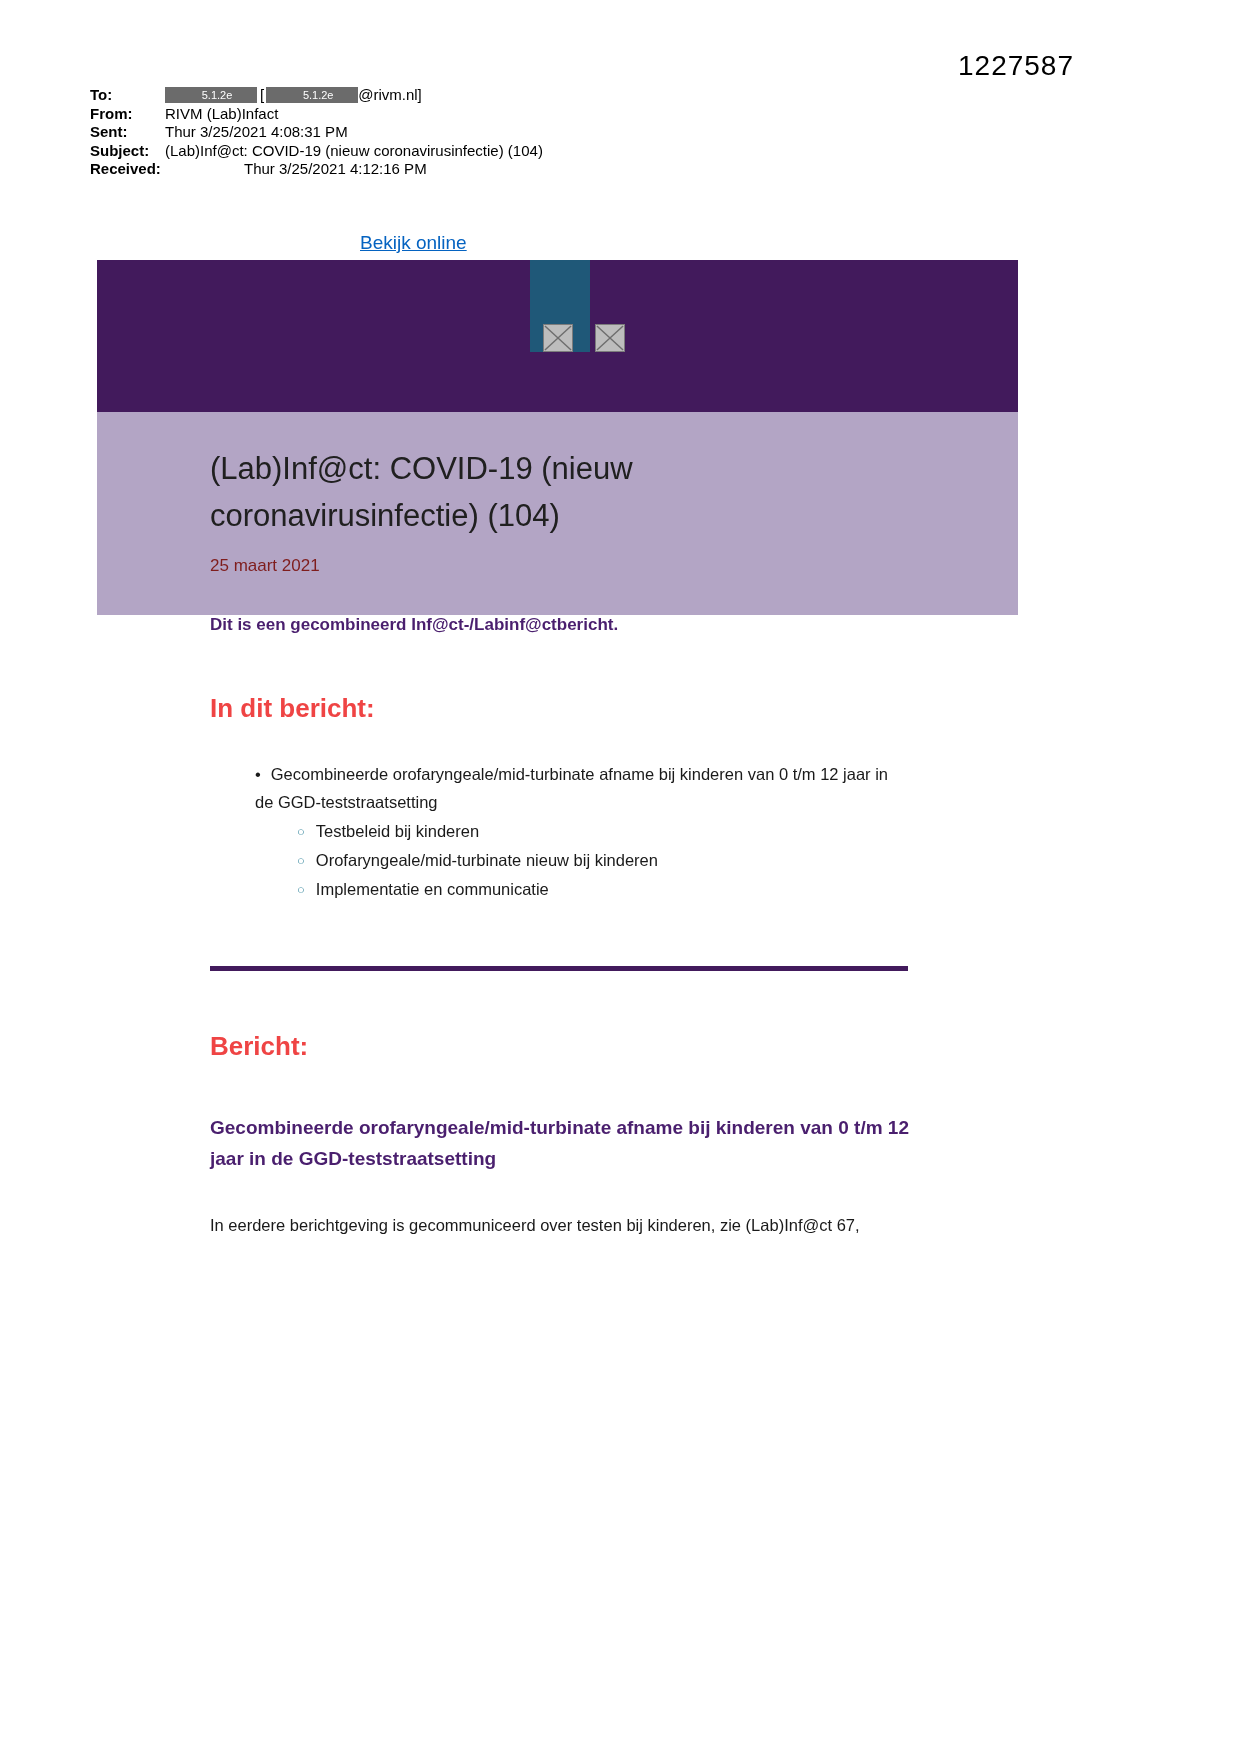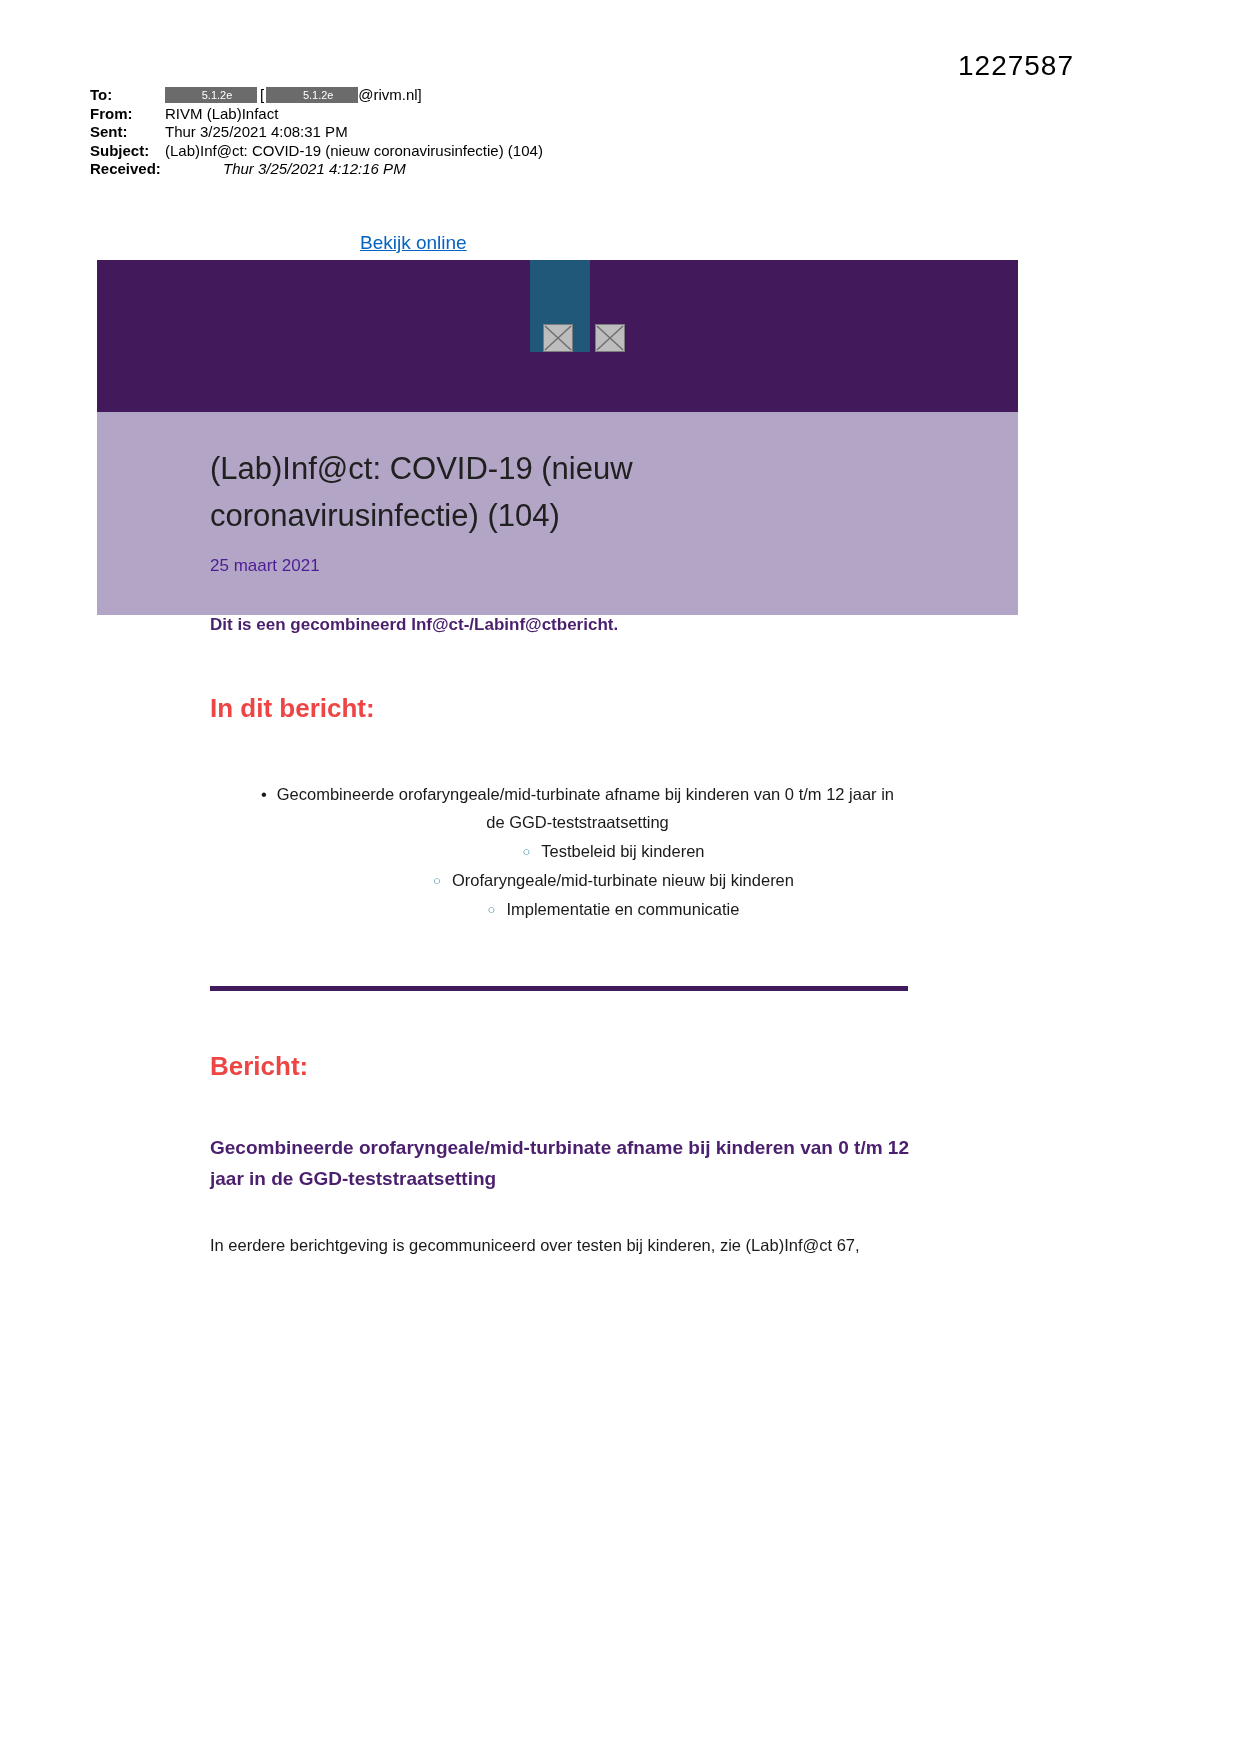--- a/index.html
+++ b/index.html
@@ -28,21 +28,21 @@
   .email-header {
     position: absolute;
     top: 86px;
     left: 90px;
     font-size: 15px;
     line-height: 18.5px;
   }
   .hdr-row { display: flex; align-items: flex-start; }
   .hdr-label { width: 75px; font-weight: bold; flex: 0 0 75px; }
   .hdr-value { white-space: nowrap; }
-  .hdr-value.indent-more { margin-left: 58px; font-style: italic; }
+  .hdr-value.indent-more { margin-left: 79px; }
   .redaction {
     display: inline-block;
     background: #6b6b6b;
     color: #ffffff;
     font-size: 11px;
     line-height: 15px;
     min-width: 92px;
     text-align: center;
     padding: 1px 4px 0 16px;
     vertical-align: middle;
@@ -105,42 +105,42 @@
   .banner-title {
     font-size: 31px;
     font-weight: normal;
     color: #202020;
     line-height: 47px;
     max-width: 560px;
   }
   .banner-date {
     margin-top: 17px;
     font-size: 17px;
-    color: #4c1d95;
+    color: #7f1d1d;
   }
 
   
   .content {
     position: absolute;
     top: 615px;
     left: 210px;
     width: 720px;
   }
   .intro {
     font-size: 17px;
     font-weight: bold;
     color: #4a1f6e;
   }
   .h-large {
     margin-top: 58px;
     font-size: 26px;
     font-weight: bold;
     color: #ef4444;
   }
-  .toc { margin-top: 56px; font-size: 16.5px; line-height: 28px; color: #1a1a1a; text-align: center; }
+  .toc { margin-top: 36px; font-size: 16.5px; line-height: 28px; color: #1a1a1a; }
   .toc-item { padding-left: 45px; max-width: 690px; }
   .toc-item .bullet-marker { margin-right: 10px; color: #1a1a1a; }
   .toc-sub { margin-top: 1px; }
   .toc-sub-item { padding-left: 87px; line-height: 28px; }
   .toc-sub-item .circle-marker {
     color: #31849b;
     font-size: 13px;
     margin-right: 11px;
     vertical-align: 1px;
   }

